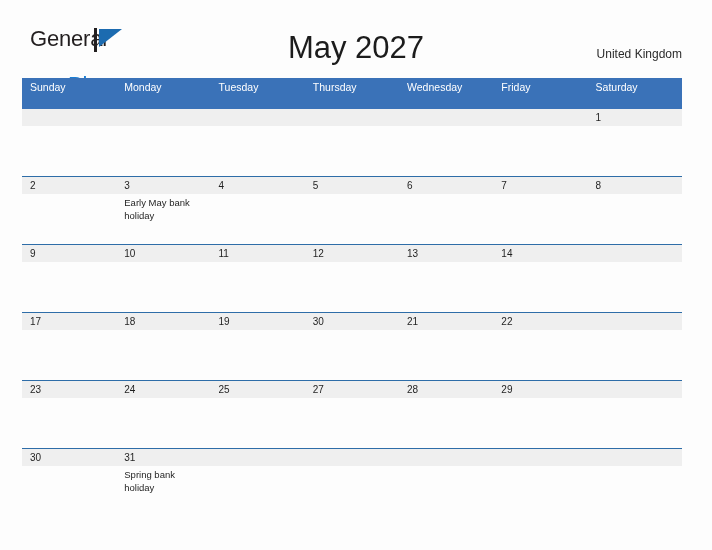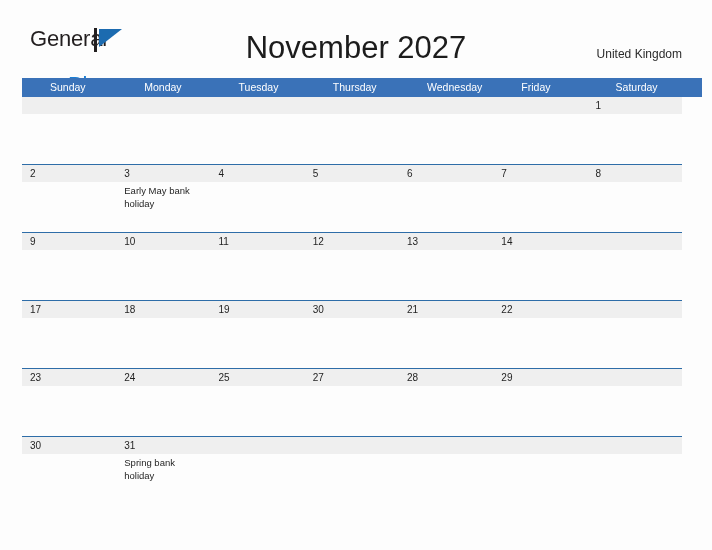--- a/index.html
+++ b/index.html
@@ -88,23 +88,22 @@
   .calendar {
     position: absolute;
     left: 22px;
     top: 78px;
     width: 660px;
   }
 
   .weekday-header {
     display: flex;
     width: 660px;
-    height: 19px;
+    height: 31px;
     background: #3a72b8;
-    padding-left: 20px;
   }
   .weekday-cell {
     width: 94.28px;
     height: 19px;
     line-height: 19px;
     padding-left: 8px;
     box-sizing: border-box;
     color: #ffffff;
     font-size: 10.5px;
     white-space: nowrap;
@@ -165,21 +164,21 @@
     <span class="logo-general">General</span>
     <span class="logo-flagmark">
       <svg width="32" height="24" viewBox="0 0 32 24" xmlns="http://www.w3.org/2000/svg">
         <rect x="0" y="0" width="3" height="24" fill="#231f20"></rect>
         <polygon points="5,1 28,1 5,19" fill="#1c6bb0"></polygon>
       </svg>
     </span>
     <span class="logo-blue">Blue</span>
   </div>
 
-  <div class="month-title">November 2027</div>
+  <div class="month-title">May 2027</div>
 
   <div class="country-name">United Kingdom</div>
 
 </div>
 
 <div class="calendar">
   <div class="weekday-header" id="weekday-header">
       <div class="weekday-cell">Sunday</div>
       <div class="weekday-cell">Monday</div>
       <div class="weekday-cell">Tuesday</div>

